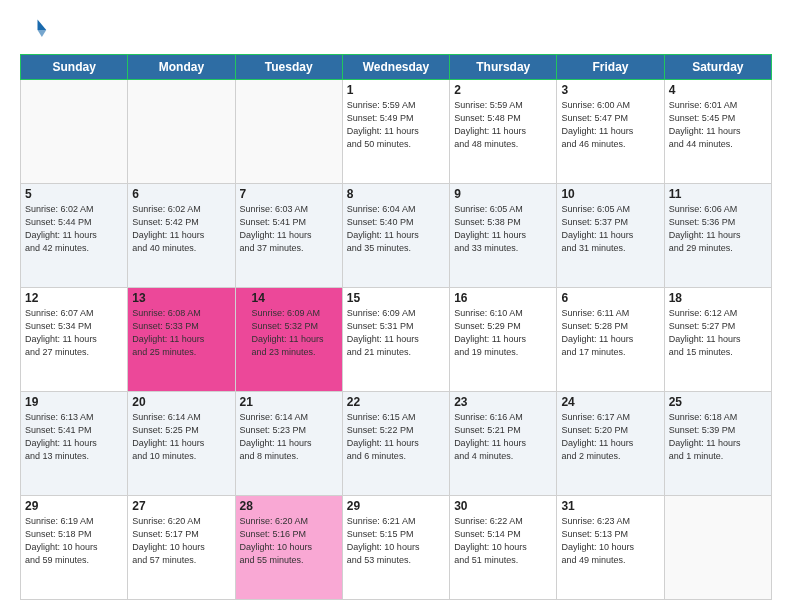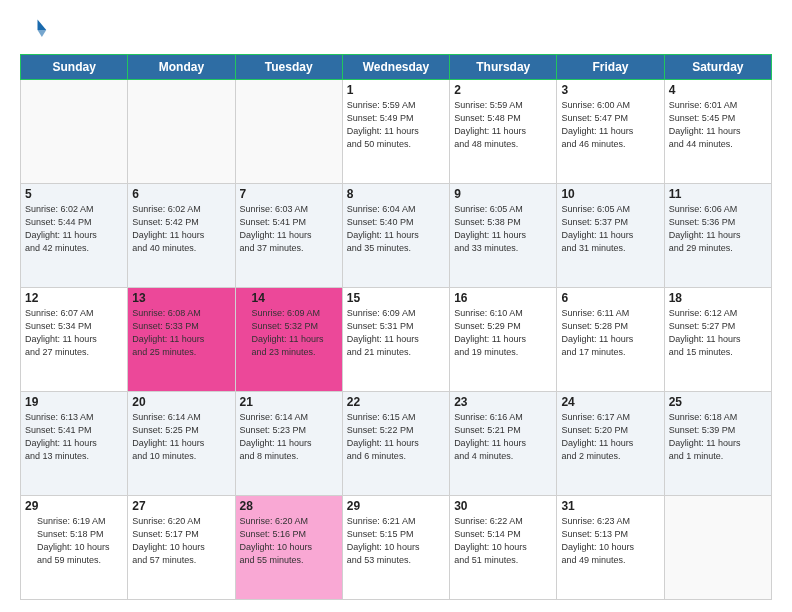--- a/index.html
+++ b/index.html
@@ -304,21 +304,21 @@
             <span class="day-num">25</span>
             <div class="day-info" style="white-space: pre-line;">Sunrise: 6:18 AM
 Sunset: 5:39 PM
 Daylight: 11 hours
 and 1 minute.</div>
           </td>
         </tr>
         <tr>
           <td style="background: rgb(255, 255, 255);">
             <span class="day-num">29</span>
-            <div class="day-info" style="white-space: pre-line; margin-left: 12px;">Sunrise: 6:19 AM
+            <div class="day-info" style="white-space: pre-line;">Sunrise: 6:19 AM
 Sunset: 5:18 PM
 Daylight: 10 hours
 and 59 minutes.</div>
           </td>
           <td style="background: rgb(255, 255, 255);">
             <span class="day-num">27</span>
             <div class="day-info" style="white-space: pre-line;">Sunrise: 6:20 AM
 Sunset: 5:17 PM
 Daylight: 10 hours
 and 57 minutes.</div>

